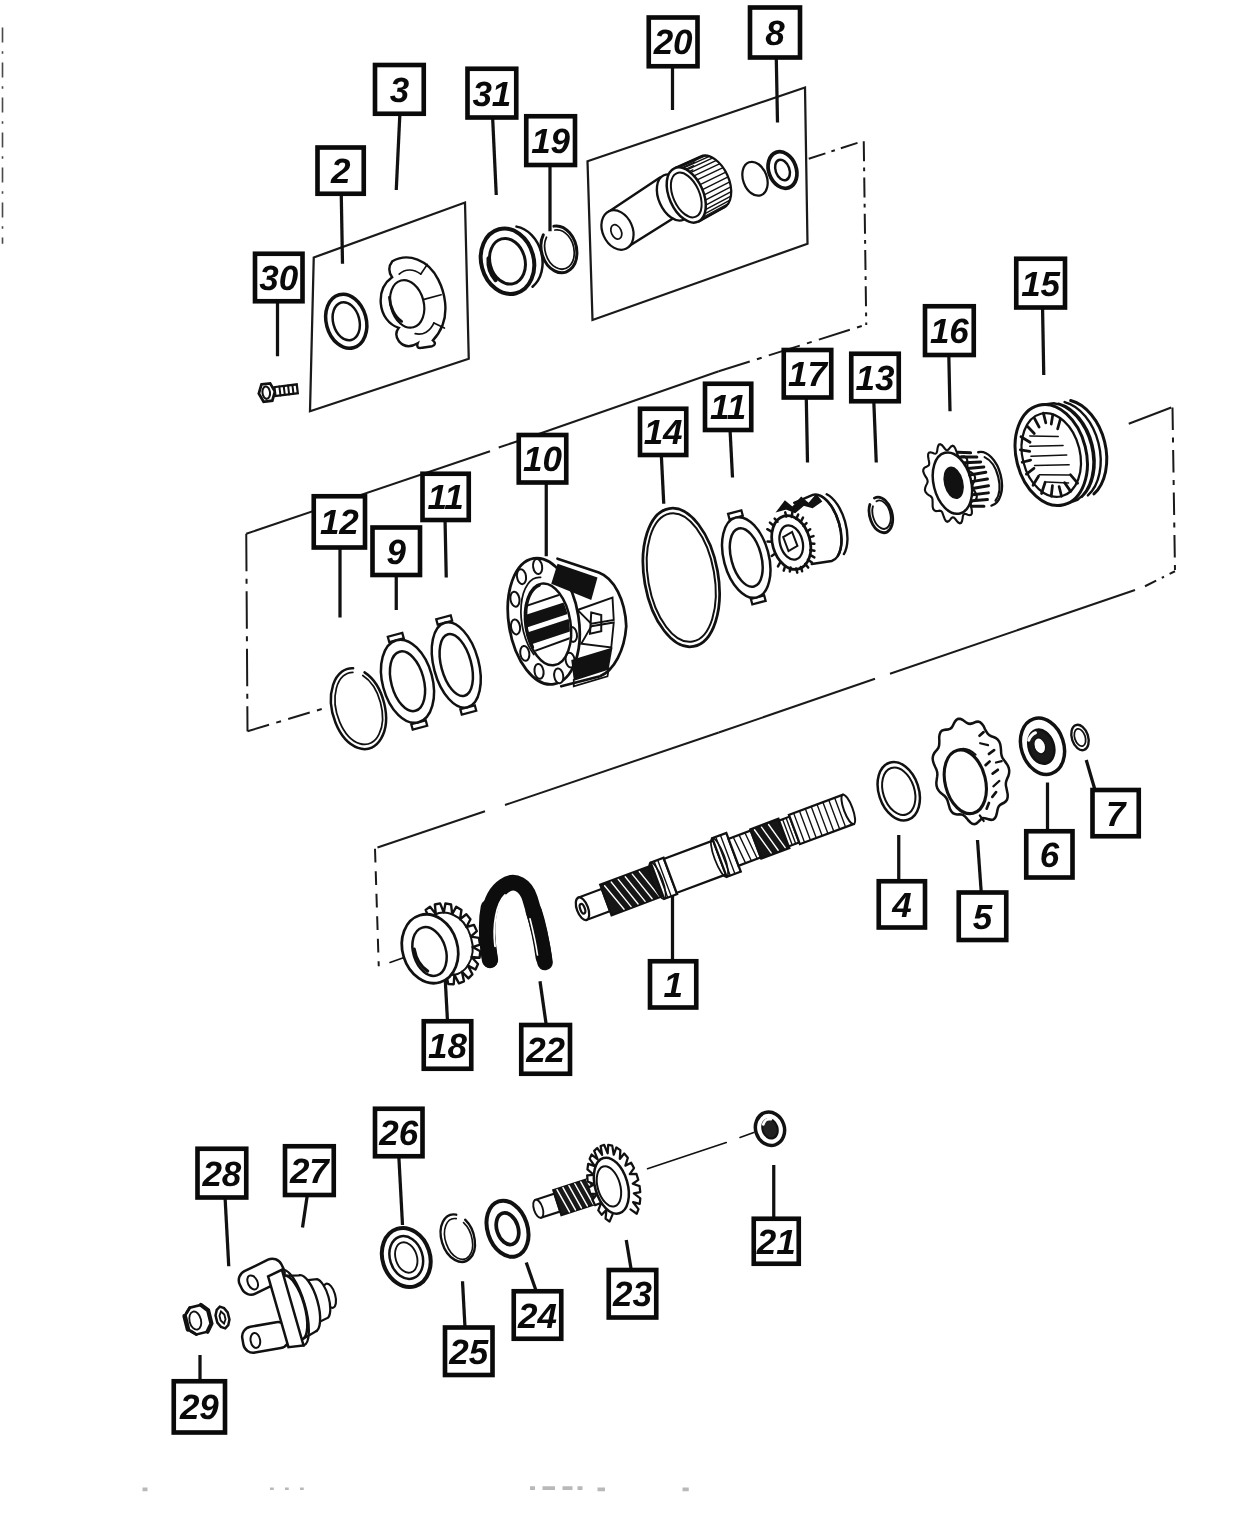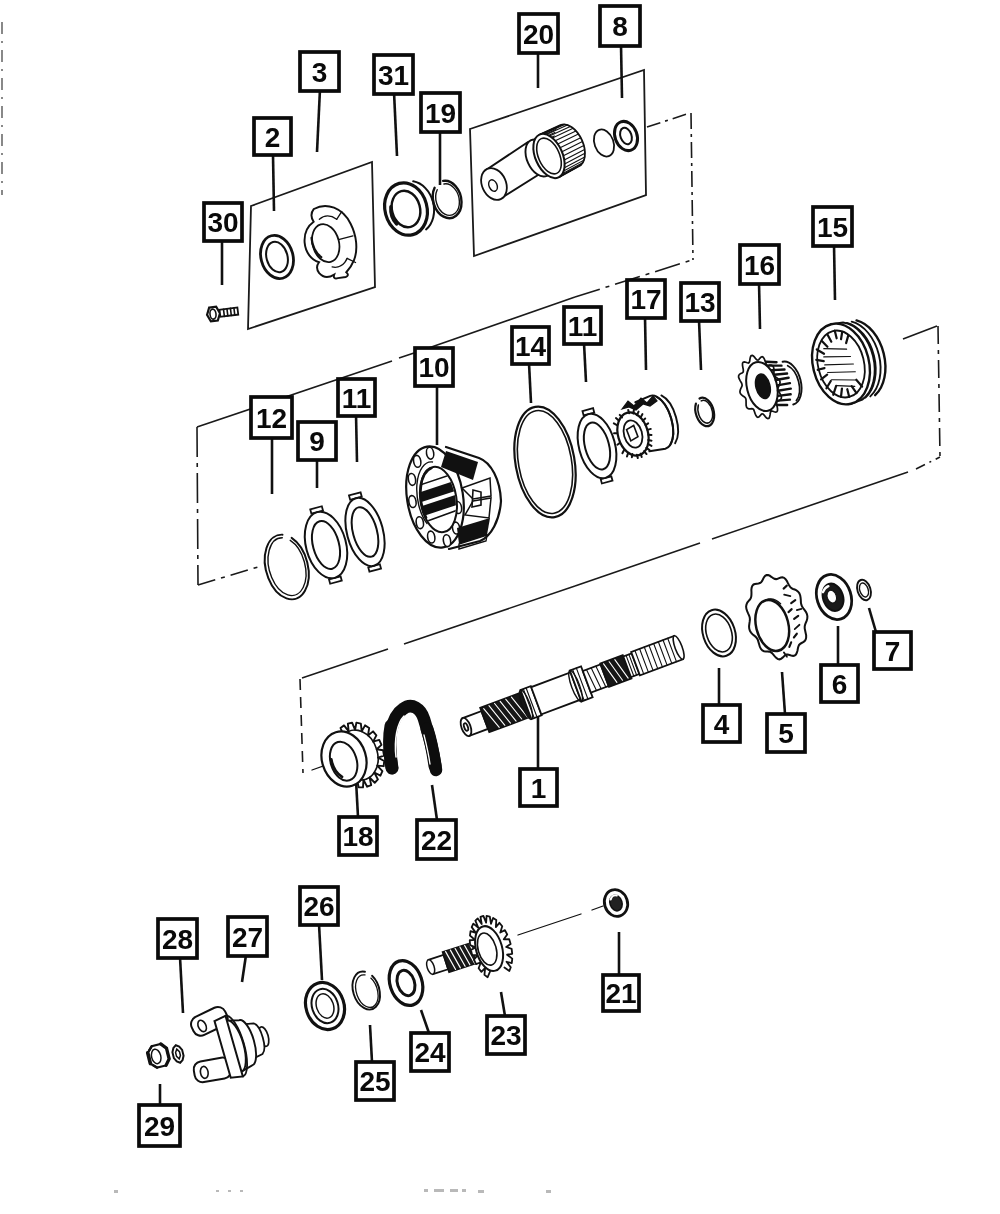--- a/index.html
+++ b/index.html
@@ -1,16 +1,16 @@
 <!DOCTYPE html>
 <html><head>
 <meta charset="utf-8">
 <style>
 html,body{margin:0;padding:0;background:#fff;}
-#stage{position:relative;width:1000px;height:1214px;background:#fff;overflow:hidden;}
+#stage{position:relative;width:1000px;height:1214px;background:#fff;overflow:hidden;font-style:italic;}
 svg{display:block;}
 </style>
 </head>
 <body>
 <div id="stage">
 <svg width="1000" height="1214" viewBox="0 0 1000 1214" font-family="Liberation Sans, sans-serif">
 <rect x="0" y="0" width="1000" height="1214" fill="#ffffff"></rect>
 
 <g stroke="#1a1a1a" fill="none" stroke-width="1.6">
 

